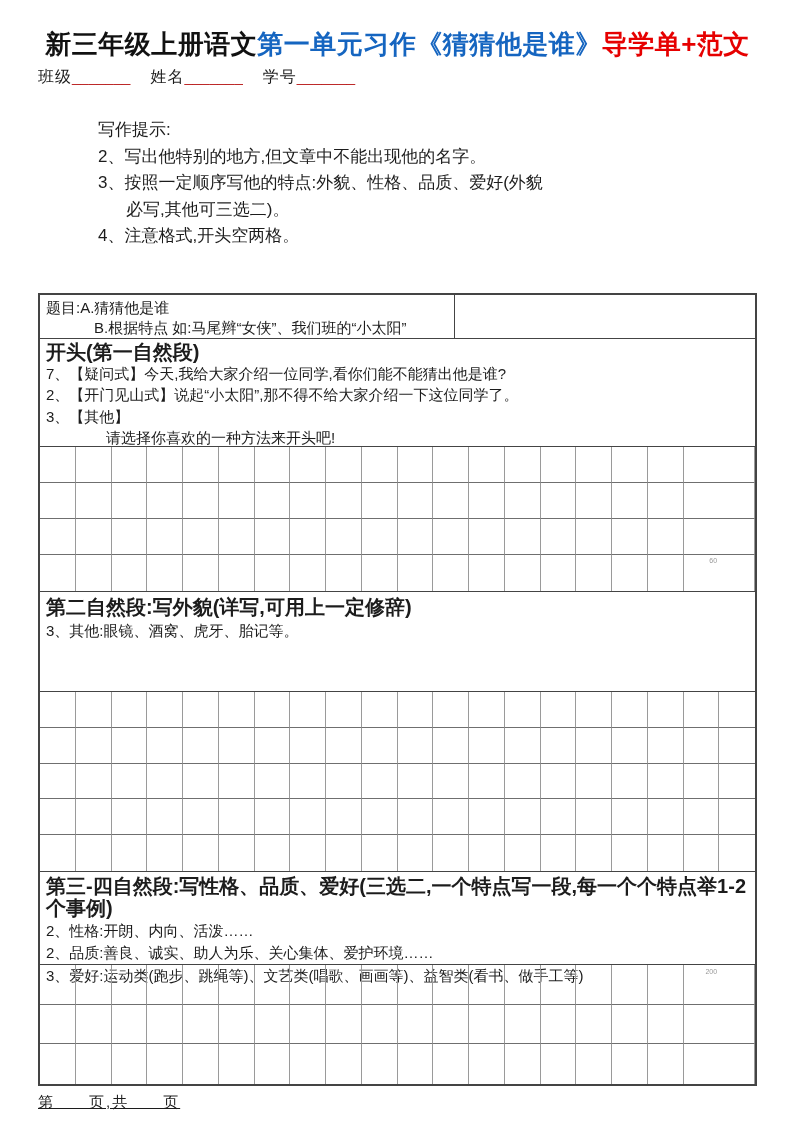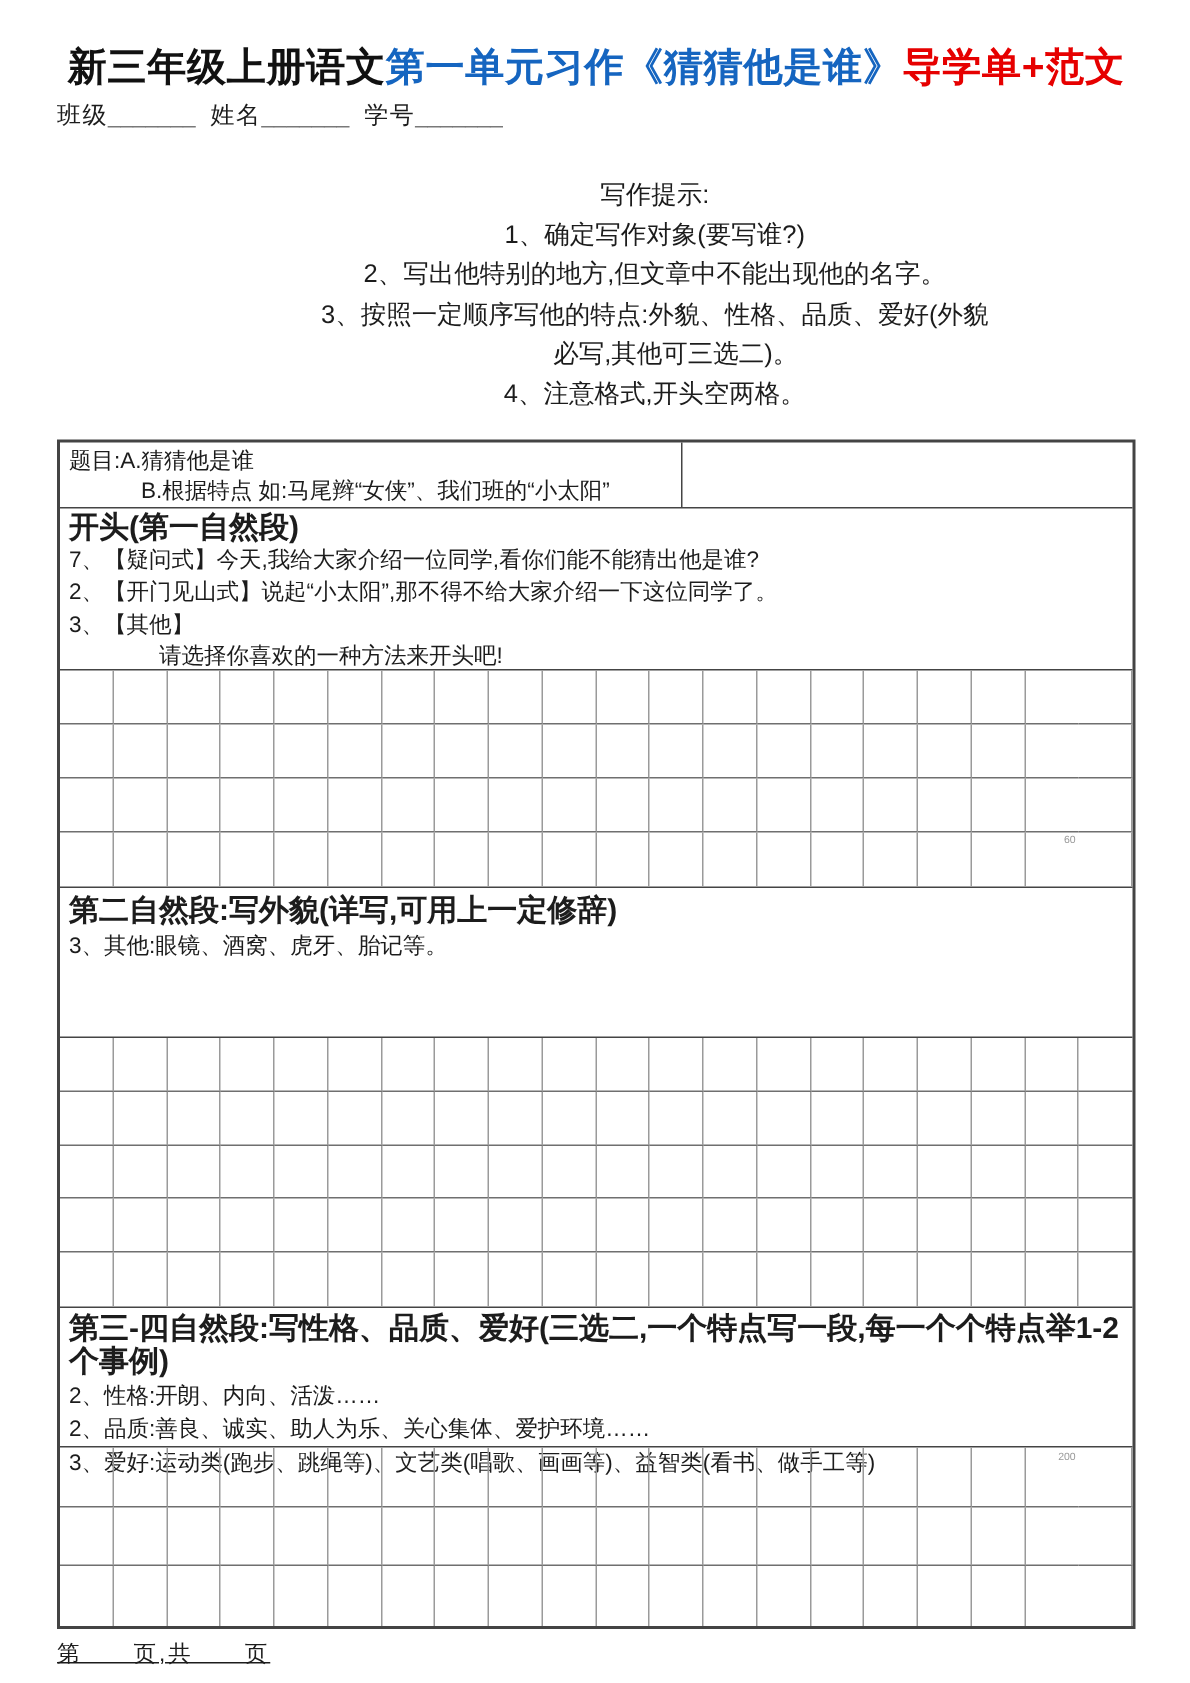--- a/index.html
+++ b/index.html
@@ -24,30 +24,29 @@
   .t-black { color: #111111; }
   .t-blue  { color: #1565c0; }
   .t-red   { color: #e60000; }
   
   .student-line {
     margin-top: 6px;
     font-size: 16px;
     height: 24px;
     letter-spacing: 1px;
   }
-  .student-line .blank { letter-spacing: 0; font-size: 15px; color:#737373; }
-  .student-line .lbl { margin-left: 10px; }
+  .student-line .blank { letter-spacing: 0; font-size: 15px; color:#b91c1c; }
+  .student-line .lbl { margin-left: 20px; }
   .student-line .lbl:first-child { margin-left: 0; }
   
   .tips {
-    margin: 26px 0 0 78px;
+    margin: 26px 0 0 60px;
     font-size: 17px;
     line-height: 26.5px;
     height: 159px;
-    text-align: center;
   }
   .tips .cont { padding-left: 28px; }
   
   .sheet {
     margin-top: 17px;
     width: 719px;
     border: 2px solid #444444;
   }
   .row-topic {
     height: 44px;
@@ -104,21 +103,20 @@
 <div class="title">
   <span class="t-black">新三年级上册语文</span><span class="t-blue">第一单元习作《猜猜他是谁》</span><span class="t-red">导学单+范文</span>
 </div>
 
 <div class="student-line">
   <span class="lbl">班级</span><span class="blank">_______</span><span class="lbl">姓名</span><span class="blank">_______</span><span class="lbl">学号</span><span class="blank">_______</span>
 </div>
 
 <div class="tips">
   <div>写作提示:</div>
-  <div>1、确定写作对象(要写谁?)</div>
   <div>2、写出他特别的地方,但文章中不能出现他的名字。</div>
   <div>3、按照一定顺序写他的特点:外貌、性格、品质、爱好(外貌</div>
   <div class="cont">必写,其他可三选二)。</div>
   <div>4、注意格式,开头空两格。</div>
 </div>
 
 <div class="sheet">
 
   <div class="row-topic">
     <div class="topic-left">

